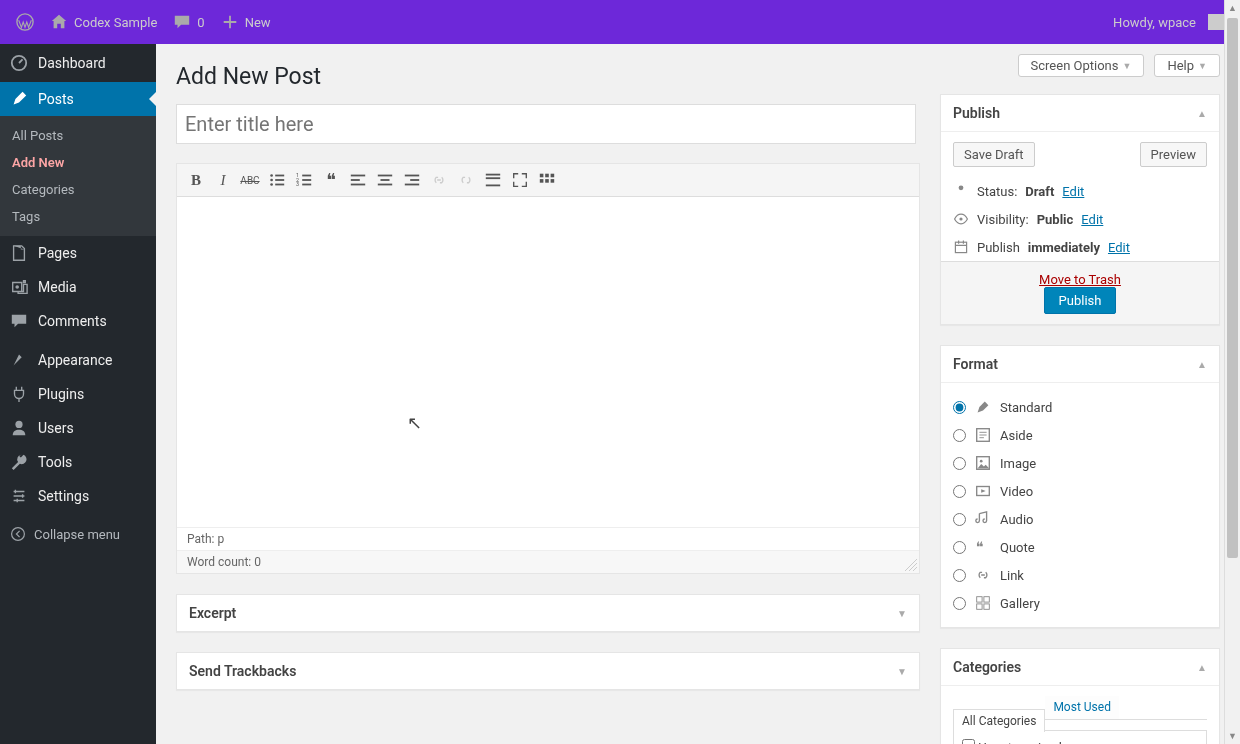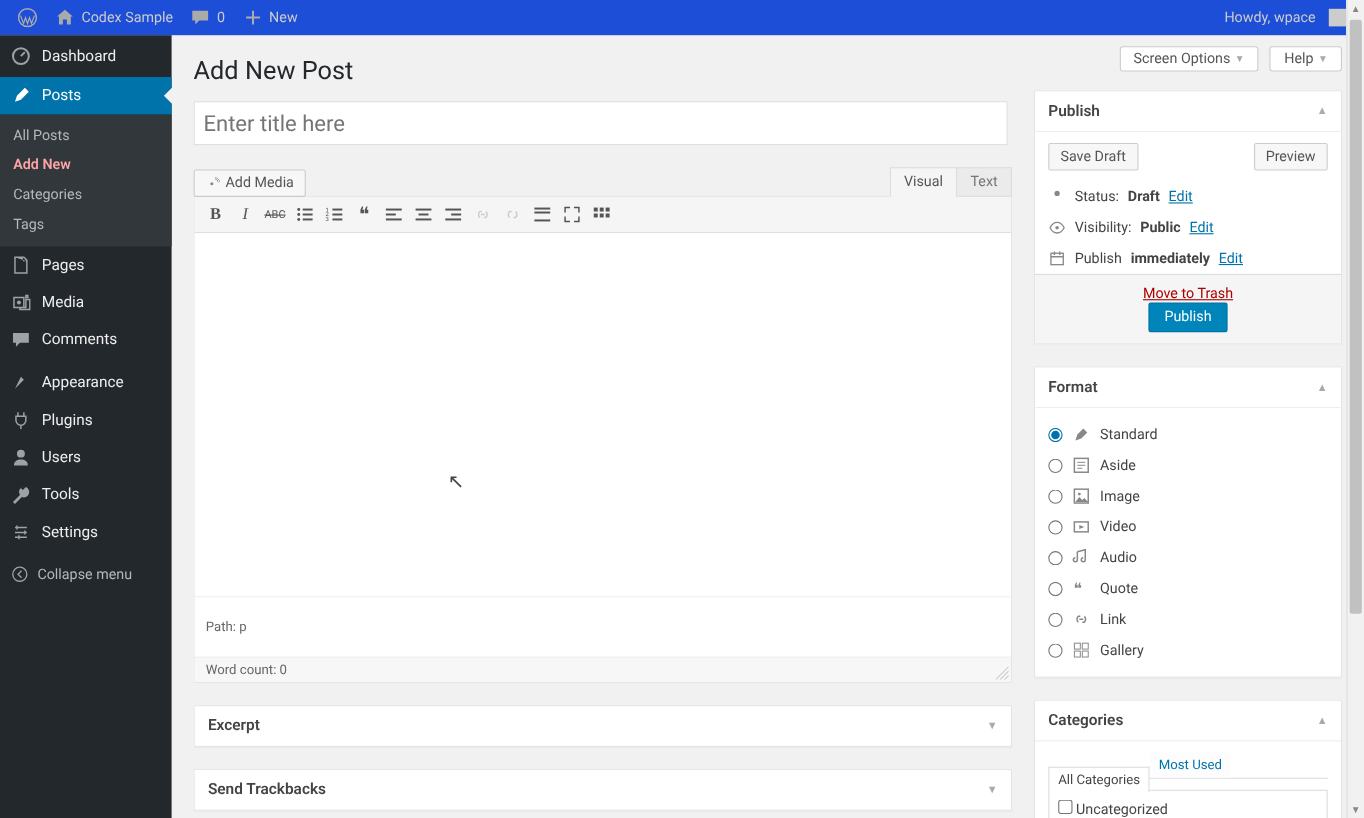--- a/index.html
+++ b/index.html
@@ -1,17 +1,17 @@
 <!DOCTYPE html>
 <html><head>
 <meta charset="utf-8">
 <style>
 * { margin: 0; padding: 0; box-sizing: border-box; font-family: -apple-system, BlinkMacSystemFont, "Segoe UI", Roboto, sans-serif; }
 body { background: #f1f1f1; font-size: 13px; color: #444; }
-.adminbar { background: #1d4ed8; color: #eee; height: 32px; display: flex; align-items: center; padding: 0 8px; font-size: 13px; justify-content: space-between; }
+.adminbar { background: #6d28d9; color: #eee; height: 44px; display: flex; align-items: center; padding: 0 8px; font-size: 13px; justify-content: space-between; }
 .adminbar-left, .adminbar-right { display: flex; align-items: center; }
 .adminbar-item { padding: 0 8px; display: flex; align-items: center; gap: 6px; height: 32px; color: #ccc; }
 .adminbar-item svg { width: 18px; height: 18px; fill: #aaa; }
 .avatar-mini { width: 16px; height: 16px; background: #ccc; margin-left: 6px; }
 .wrap { display: flex; min-height: calc(100vh - 32px); }
 .sidebar { width: 156px; background: #23282d; color: #eee; flex-shrink: 0; }
 .menu-item { display: flex; align-items: center; gap: 10px; padding: 8px 10px; color: #eee; font-size: 14px; }
 .menu-item svg { width: 18px; height: 18px; fill: #9ca2a7; }
 .menu-item.top { padding-top: 10px; padding-bottom: 10px; }
 .menu-item.active { background: #0073aa; color: #fff; position: relative; }
@@ -38,21 +38,21 @@
 .tab { padding: 5px 12px; border: 1px solid #ddd; background: #ebebeb; font-size: 13px; color: #777; }
 .tab.active { background: #f5f5f5; color: #555; border-bottom-color: #f5f5f5; }
 .tab:last-child { border-left: none; }
 .editor { border: 1px solid #e5e5e5; background: #fff; margin-top: -1px; }
 .toolbar { background: #f5f5f5; border-bottom: 1px solid #ddd; padding: 3px 6px; display: flex; gap: 1px; }
 .tb-btn { width: 26px; height: 26px; display: flex; align-items: center; justify-content: center; color: #555; }
 .tb-btn svg { width: 18px; height: 18px; fill: #555; }
 .tb-btn.disabled svg { fill: #ccc; }
 .editor-area { height: 330px; background: #fff; position: relative; }
 .cursor-fake { position: absolute; left: 230px; top: 215px; font-size: 18px; }
-.editor-status { border-top: 1px solid #eee; padding: 20px 10px; font-size: 12px; color: #666; background: #fff; }
+.editor-status { border-top: 1px solid #eee; padding: 4px 10px; font-size: 12px; color: #666; background: #fff; }
 .editor-wordcount { border-top: 1px solid #eee; padding: 4px 10px; font-size: 12px; color: #666; background: #f7f7f7; position: relative; }
 .resize-handle { position: absolute; right: 2px; bottom: 2px; width: 12px; height: 12px; }
 .postbox { background: #fff; border: 1px solid #e5e5e5; box-shadow: 0 1px 1px rgba(0,0,0,.04); margin-bottom: 20px; }
 .postbox-head { padding: 10px 12px; font-size: 14px; font-weight: 600; border-bottom: 1px solid #eee; display: flex; justify-content: space-between; align-items: center; }
 .toggle-arrow { color: #aaa; font-size: 10px; }
 .postbox-body { padding: 10px 12px; }
 .postbox.closed .postbox-head { border-bottom: none; }
 .pub-row { display: flex; align-items: center; gap: 8px; padding: 6px 0; font-size: 13px; }
 .pub-row svg { width: 16px; height: 16px; fill: #888; }
 .link { color: #0073aa; text-decoration: underline; cursor: pointer; }
@@ -202,34 +202,20 @@
           <span>Help</span> 
           <span style="font-size:9px;color:#aaa">▼</span>
         </div>
     </div>
     <h1 class="page-title">Add New Post</h1>
 
     <div class="columns">
       <div class="col-main">
         <input class="title-input" placeholder="Enter title here" style="">
 
-        <div class="media-row">
-          <button class="button">
-              <svg width="14" height="14" viewBox="0 0 20 20" fill="#888">
-                <circle cx="8" cy="10" r="2"></circle>
-                <path d="M12 4a4 4 0 014 4" fill="none" stroke="#888"></path>
-                <path d="M12 2a6 6 0 016 6" fill="none" stroke="#888"></path>
-              </svg>
-              <span>Add Media</span>
-            </button>
-          <div class="tabs">
-            <div class="tab active">Visual</div>
-            <div class="tab">Text</div>
-          </div>
-        </div>
 
         <div class="editor">
           <div class="toolbar">
             <div class="tb-btn">
                 <b style="font-family:serif;font-size:15px">B</b>
               </div>
             <div class="tb-btn">
                 <i style="font-family:serif;font-size:15px">I</i>
               </div>
             <div class="tb-btn">

